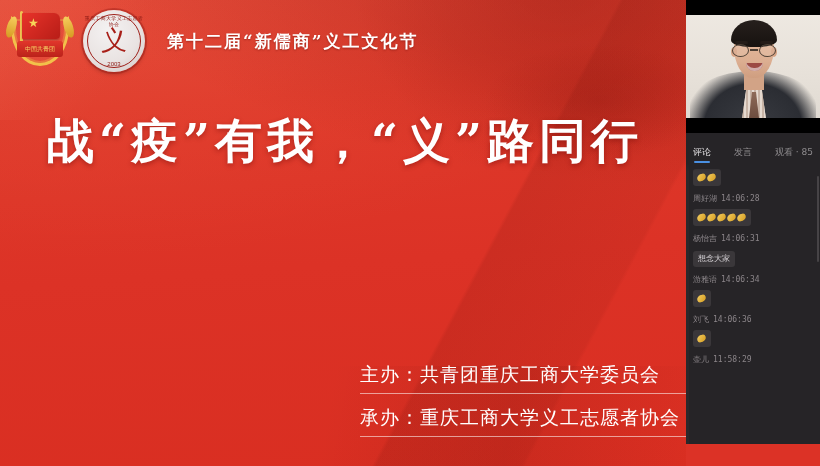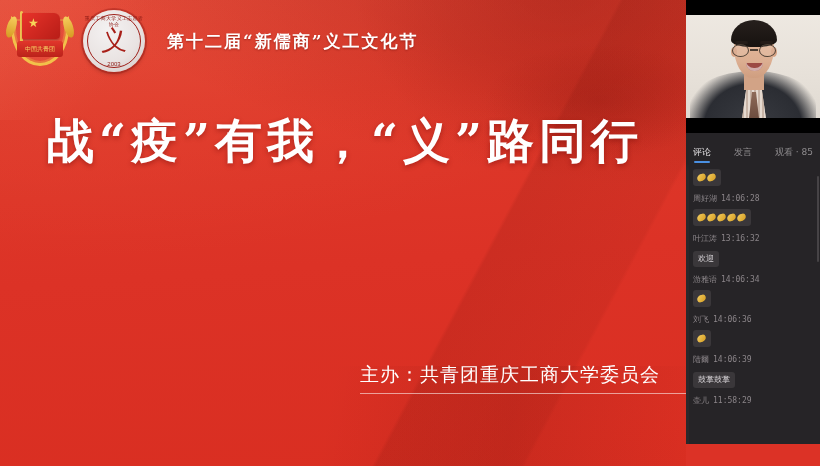--- a/index.html
+++ b/index.html
@@ -443,20 +443,21 @@
 
       <div id="header-title">第十二届“新儒商”义工文化节</div>
     </div>
 
     <div id="title-block">
       <div class="line" id="title-line1">战“疫”有我，“义”路同行</div>
     </div>
 
     <div id="organizers">
       <div class="org-row">主办：共青团重庆工商大学委员会</div>
+      <div class="org-row">承办：重庆工商大学义工志愿者协会</div>
     </div>
   </div>
 
   <div id="side">
     <div class="panel-left-edge"></div>
 
     <div id="video-tile">
       <div class="cam">
         <div class="shoulders"></div>
         <div class="shirt"></div>
@@ -497,52 +498,45 @@
       </div>
 
       <div class="comment">
         <div class="meta">
           <span class="who">周好湖</span>
           <span class="when">14:06:28</span>
         </div>
         <div class="bubble emoji"><span></span><span></span><span></span><span></span><span></span></div>
       </div>
 
-
       <div class="comment">
         <div class="meta">
-          <span class="who">叶江涛</span>
-          <span class="when">13:16:32</span>
-        </div>
-        <div class="bubble">欢迎</div>
-      </div>
+          <span class="who">杨怡吉</span>
+          <span class="when">14:06:31</span>
+        </div>
+        <div class="bubble">想念大家</div>
+      </div>
+
 
       <div class="comment">
         <div class="meta">
           <span class="who">游雅语</span>
           <span class="when">14:06:34</span>
         </div>
         <div class="bubble emoji"><span></span></div>
       </div>
 
       <div class="comment">
         <div class="meta">
           <span class="who">刘飞</span>
           <span class="when">14:06:36</span>
         </div>
         <div class="bubble emoji"><span></span></div>
       </div>
 
-      <div class="comment">
-        <div class="meta">
-          <span class="who">陆爾</span>
-          <span class="when">14:06:39</span>
-        </div>
-        <div class="bubble">鼓掌鼓掌</div>
-      </div>
 
       <div class="comment">
         <div class="meta">
           <span class="who">壶儿</span>
           <span class="when">11:58:29</span>
         </div>
 
       </div>
     </div>
 

